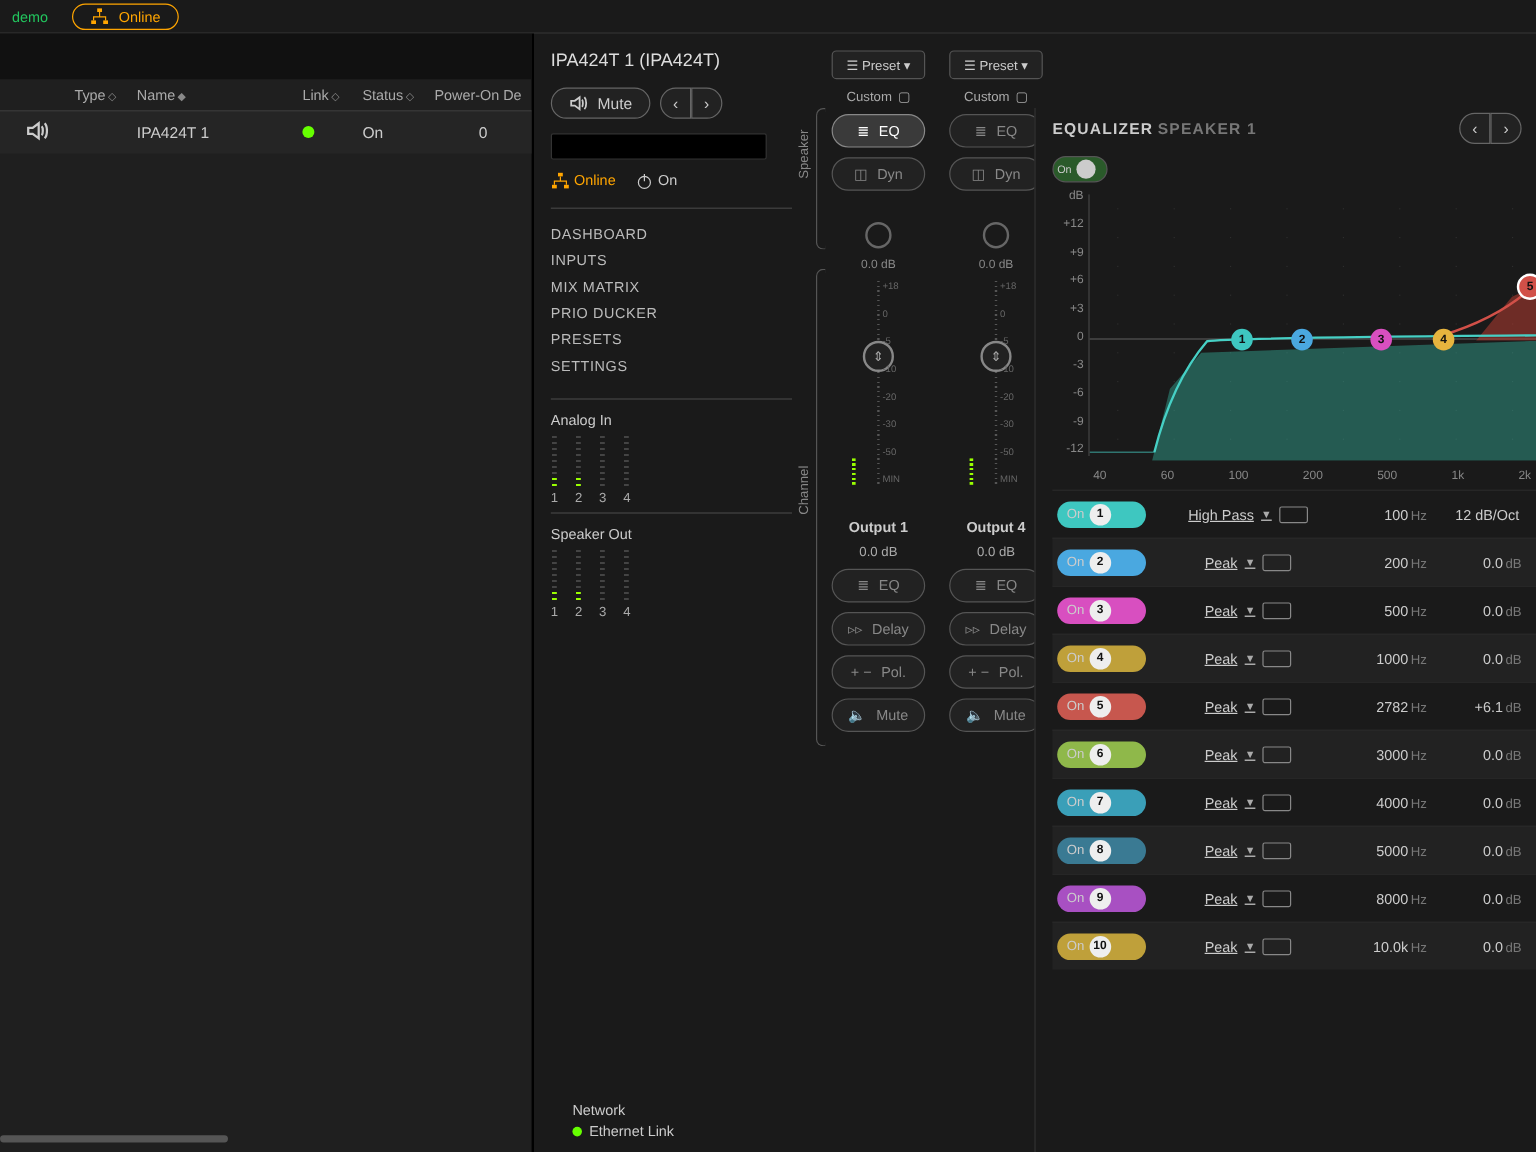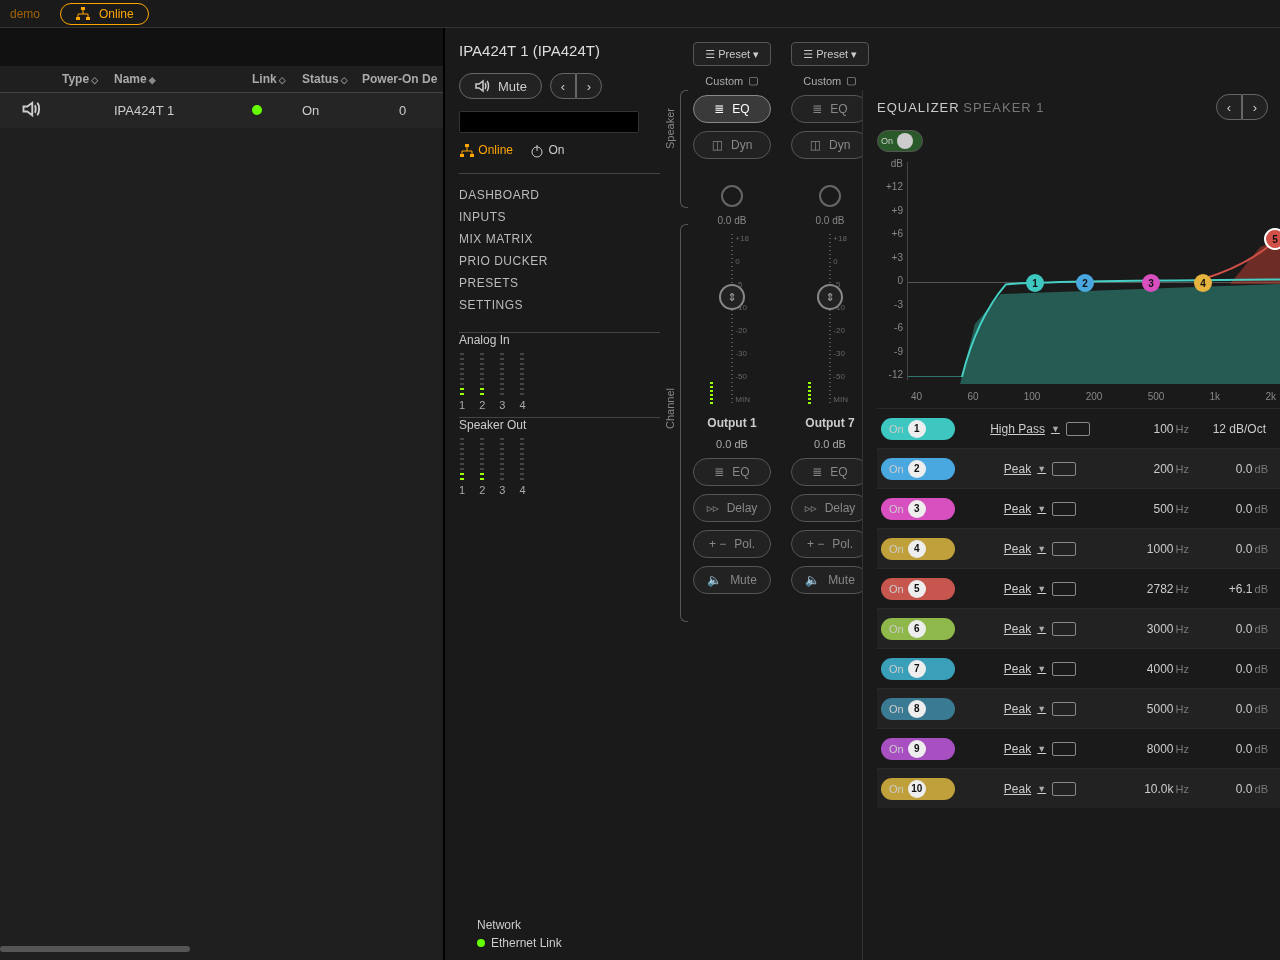--- a/index.html
+++ b/index.html
@@ -1,27 +1,27 @@
 <!DOCTYPE html>
 <html><head>
 <meta charset="utf-8">
 <style>
 * { margin: 0; padding: 0; box-sizing: border-box; font-family: sans-serif; }
 body { background: #1a1a1a; color: #ccc; width: 1280px; height: 960px; overflow: hidden; font-size: 13px; }
 
 .topbar { height: 28px; display: flex; align-items: center; padding: 0 10px; gap: 20px; border-bottom: 1px solid #333; }
-.topbar .brand { color: #a16207; font-size: 12px; }
+.topbar .brand { color: #22c55e; font-size: 12px; }
 .online-pill { border: 1px solid #ffa500; border-radius: 14px; padding: 2px 14px; display: flex; align-items: center; gap: 8px; color: #ffa500; font-size: 12px; }
 
 .main { display: flex; height: calc(100% - 28px); }
 
 
 .left-panel { width: 445px; background: #1f1f1f; border-right: 2px solid #000; }
 .left-spacer { height: 38px; background: #111; }
-.list-header { display: flex; padding: 6px 0; border-bottom: 1px solid #444; font-size: 12px; color: #aaa; font-weight: bold; }
+.list-header { display: flex; padding: 6px 0; border-bottom: 1px solid #444; font-size: 12px; color: #aaa; }
 .col-icon { width: 62px; }
 .col-type { width: 52px; }
 .col-name { width: 138px; }
 .col-link { width: 50px; }
 .col-status { width: 60px; }
 .col-delay { flex: 1; }
 .list-row { display: flex; align-items: center; padding: 6px 0; background: #252525; }
 .link-dot { width: 10px; height: 10px; border-radius: 50%; background: #6f0; display: inline-block; }
 .sort-caret { font-size: 9px; color: #888; margin-left: 2px; }
 .scroll-track { position: absolute; bottom: 8px; left: 0; width: 190px; height: 6px; background: #555; border-radius: 3px; }
@@ -35,21 +35,21 @@
 .nav-arrow.left { border-radius: 14px 0 0 14px; }
 .nav-arrow.right { border-radius: 0 14px 14px 0; }
 .device-img { width: 180px; height: 22px; background: #000; border: 1px solid #333; border-radius: 2px; margin: 6px 0 10px; }
 .status-line { display: flex; gap: 16px; align-items: center; font-size: 12px; margin-bottom: 14px; }
 .status-line .online { color: #ffa500; }
 .menu { border-top: 1px solid #444; padding: 10px 0; }
 .menu-item { display: block; padding: 4px 0; font-size: 12px; letter-spacing: 0.5px; color: #bbb; text-transform: uppercase; }
 .menu-item.active { color: #6f0; font-style: italic; text-decoration: underline; }
 .menu-line { display: flex; align-items: center; gap: 6px; }
 .hr-short { width: 26px; height: 1px; background: #888; }
-.meters-block { border-top: 1px solid #444; margin-top: 6px; }
+.meters-block { border-top: 1px solid #444; padding-top: 10px; margin-top: 6px; }
 .meter-label { font-size: 12px; margin-bottom: 6px; }
 .meters { display: flex; gap: 14px; }
 .meter { display: flex; flex-direction: column; align-items: center; gap: 4px; }
 .meter-bar { width: 4px; height: 42px; background: repeating-linear-gradient(to top, #444 0 2px, transparent 2px 5px); position: relative; }
 .meter-bar .lit { position: absolute; bottom: 0; width: 100%; background: repeating-linear-gradient(to top, #9f0 0 2px, transparent 2px 5px); }
 .meter-num { font-size: 11px; color: #aaa; }
 .network-foot { position: absolute; bottom: 10px; left: 32px; font-size: 12px; }
 .net-dot { width: 8px; height: 8px; background: #6f0; border-radius: 50%; display: inline-block; margin-right: 6px; }
 
 
@@ -67,27 +67,27 @@
 .pill-btn { width: 78px; height: 28px; border: 1px solid #555; border-radius: 14px; display: flex; align-items: center; justify-content: center; gap: 8px; font-size: 12px; background: #222; color: #888; }
 .pill-btn.active { background: #333; color: #ddd; border-color: #888; }
 .pill-btn.active.eq { background: #3a3a3a; color: #fff; }
 .gain-knob { width: 22px; height: 22px; border-radius: 50%; border: 2px solid #666; position: relative; margin-top: 4px; }
 .gain-val { font-size: 10px; color: #888; }
 .slider-track { position: relative; height: 170px; width: 28px; display: flex; justify-content: center; }
 .slider-ticks { position: absolute; right: -4px; top: 0; height: 100%; display: flex; flex-direction: column; justify-content: space-between; font-size: 8px; color: #666; text-align: left; }
 .slider-rail { width: 2px; height: 100%; background: repeating-linear-gradient(to bottom, #555 0 1px, transparent 1px 4px); position: relative; }
 .slider-handle { position: absolute; top: 50px; left: 50%; transform: translateX(-50%); width: 26px; height: 26px; border: 2px solid #888; border-radius: 50%; background: #222; display: flex; align-items: center; justify-content: center; font-size: 11px; color: #aaa; }
 .slider-meter { position: absolute; left: -8px; bottom: 0; width: 3px; height: 22px; background: repeating-linear-gradient(to top, #9f0 0 2px, transparent 2px 4px); }
-.ch-name { font-size: 12px; font-weight: 600; margin-top: 4px; }
+.ch-name { font-size: 12px; font-weight: 600; margin-top: 20px; }
 .ch-db { font-size: 11px; color: #aaa; }
 
 
 .eq-panel { position: absolute; right: 0; top: 62px; bottom: 0; width: 418px; background: #1a1a1a; border-left: 1px solid #333; padding: 0 0 0 14px; }
 .eq-head { display: flex; align-items: center; justify-content: space-between; padding: 4px 12px 10px 0; }
-.eq-title { font-size: 13px; letter-spacing: 1px; }
+.eq-title { font-size: 13px; letter-spacing: 1px; font-weight: bold; }
 .eq-sub { color: #777; }
 .nav-pair { display: flex; }
 .toggle { width: 46px; height: 22px; border-radius: 11px; background: #333; border: 1px solid #555; display: flex; align-items: center; padding: 0 3px; gap: 4px; }
 .toggle.on { background: #2a5a2a; }
 .toggle .knob { width: 16px; height: 16px; border-radius: 50%; background: #ccc; }
 .toggle .lbl { font-size: 9px; color: #ccc; }
 
 .graph { position: relative; height: 250px; margin: 6px 0 0; }
 .y-axis { position: absolute; left: 0; top: 0; bottom: 28px; width: 26px; display: flex; flex-direction: column; justify-content: space-between; font-size: 10px; color: #888; text-align: right; }
 .plot { position: absolute; left: 30px; right: 0; top: 4px; bottom: 28px; border-left: 1px solid #444; }
@@ -331,21 +331,21 @@
               <span>+18</span>
               <span>0</span>
               <span>-5</span>
               <span>-10</span>
               <span>-20</span>
               <span>-30</span>
               <span>-50</span>
               <span>MIN</span>
             </div>
     </div>
-    <div class="ch-name">Output 7</div>
+    <div class="ch-name">Output 4</div>
     <div class="ch-db">0.0 dB</div>
     <div class="pill-btn"><span>≣</span>EQ</div>
     <div class="pill-btn"><span>▹▹</span>Delay</div>
     <div class="pill-btn"><span>+ −</span>Pol.</div>
     <div class="pill-btn"><span>🔈</span>Mute</div>
         </div>
       </div>
 
     <div class="eq-panel">
       <div class="eq-head">

